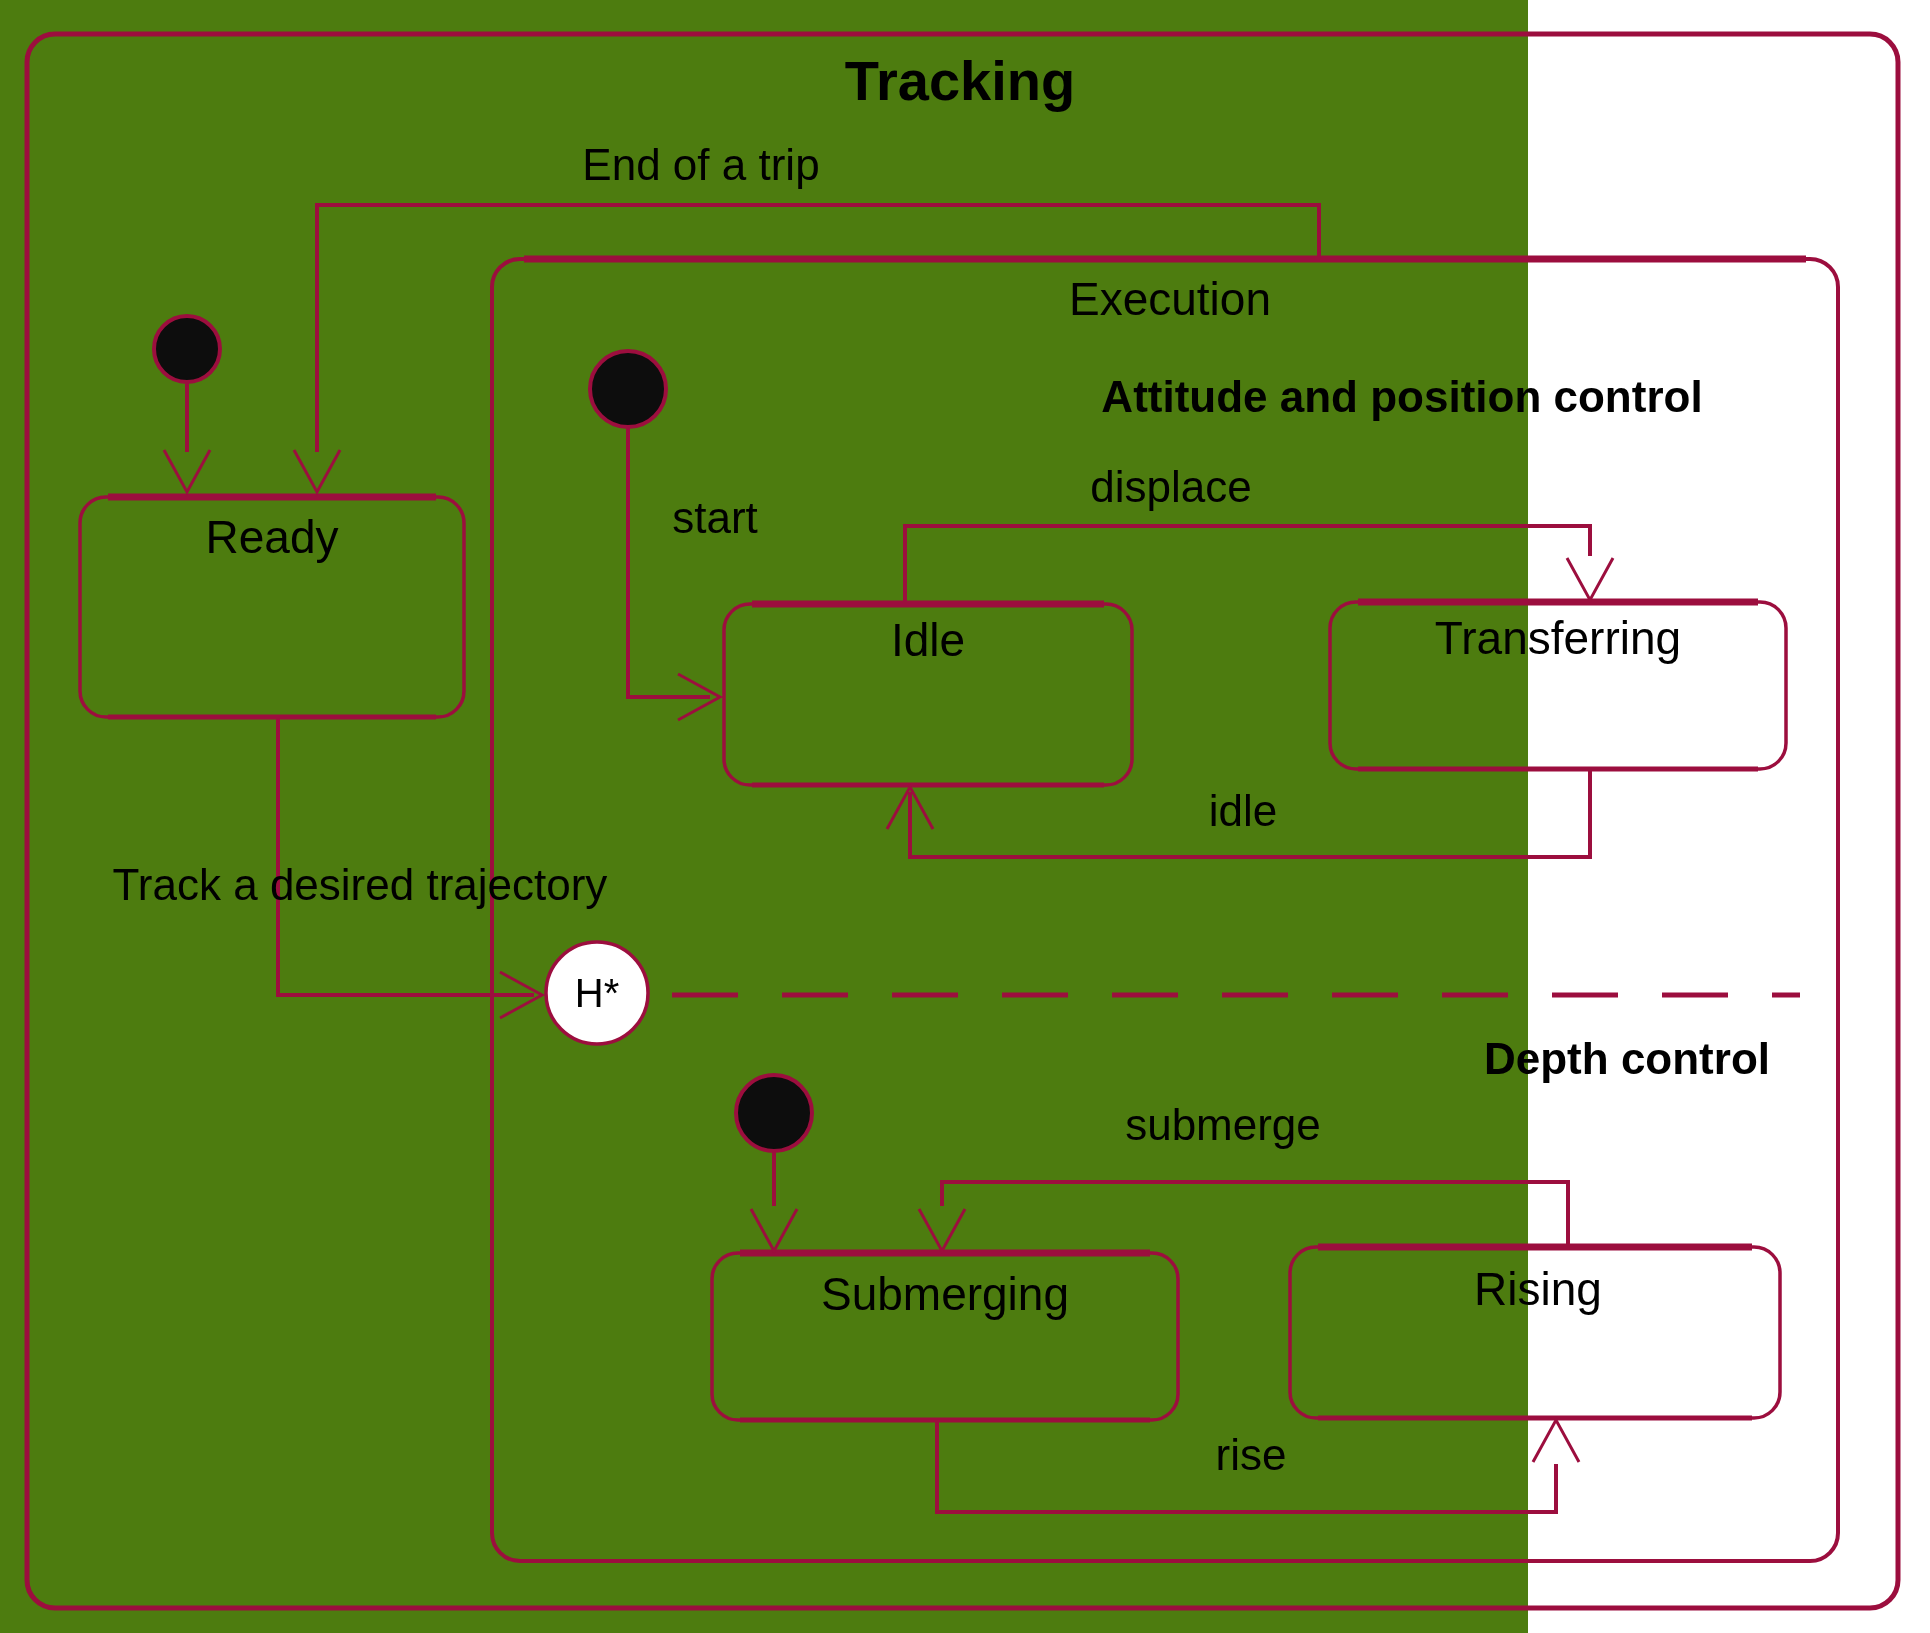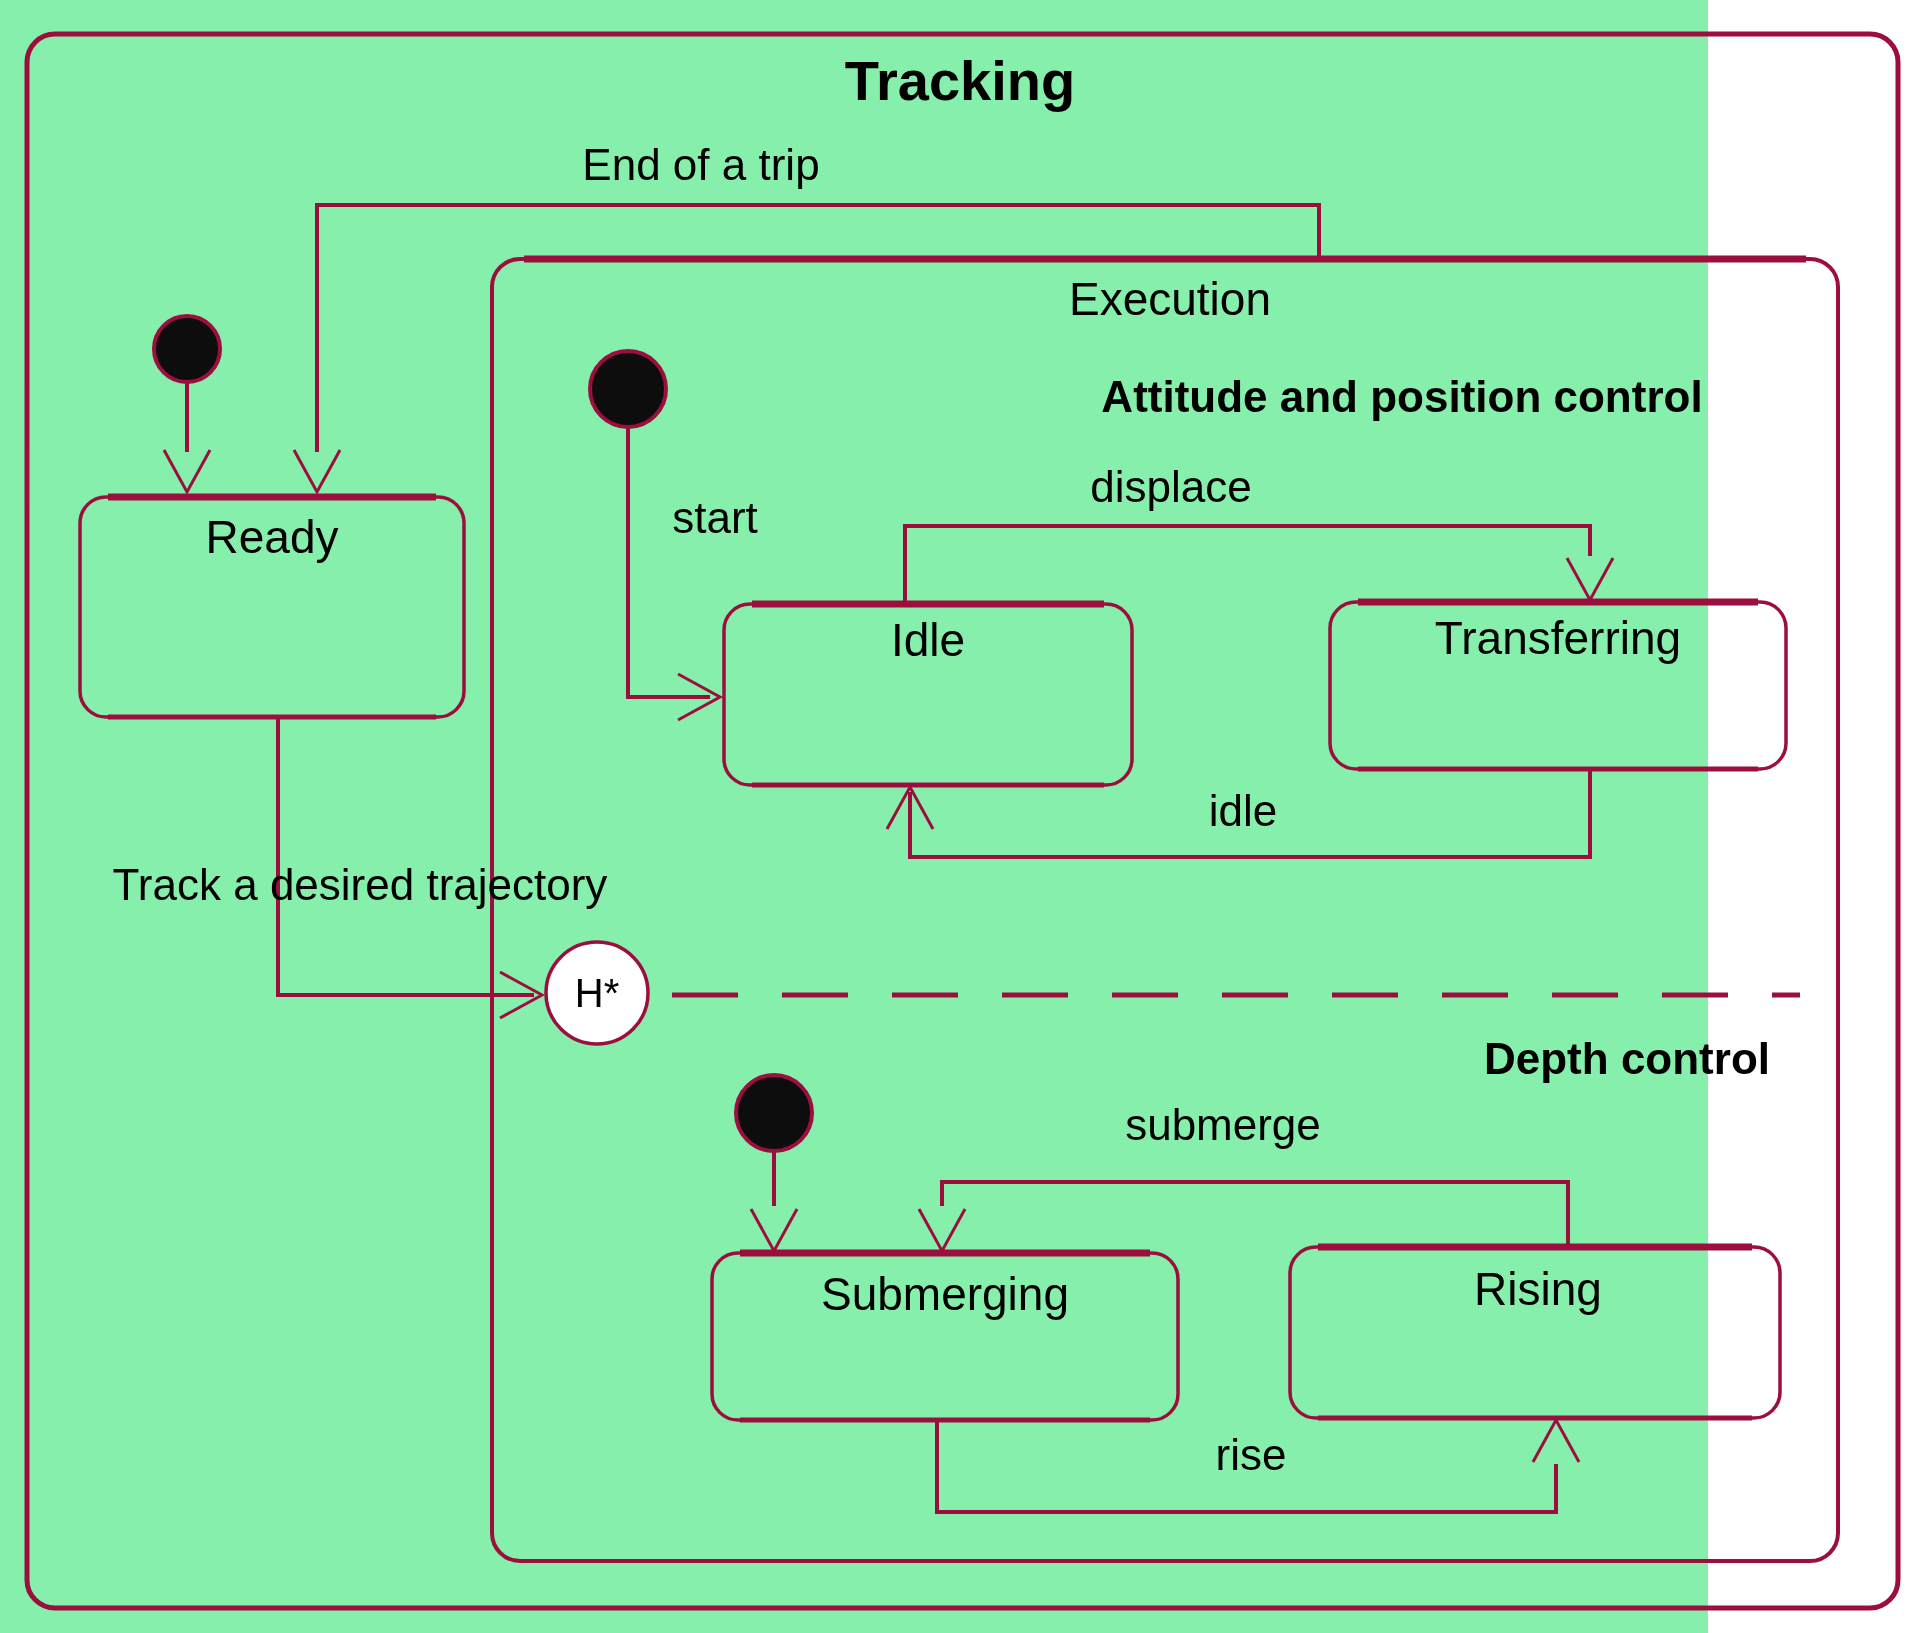--- a/index.html
+++ b/index.html
@@ -1,17 +1,17 @@
 <!DOCTYPE html>
 <html style="--accent: #9c0e3e;"><head>
 <meta charset="utf-8">
 <style>
   html,body{margin:0;padding:0;background:#ffffff;}
   body{font-family:"Liberation Sans","DejaVu Sans",sans-serif;}
-  .stage{width:1708px;height:1633px;position:relative;background:#86efac;}
+  .stage{width:1528px;height:1633px;position:relative;background:#4d7c0f;}
   svg{display:block;}
   .shape{stroke:var(--accent,#9c0e3e);fill:none;}
   .lbl{fill:#000000;stroke:none;}
   text{font-family:"Liberation Sans","DejaVu Sans",sans-serif;}
 </style>
 </head>
 <body>
 
 <div class="stage">
 <svg width="1930" height="1633" viewBox="0 0 1930 1633">

